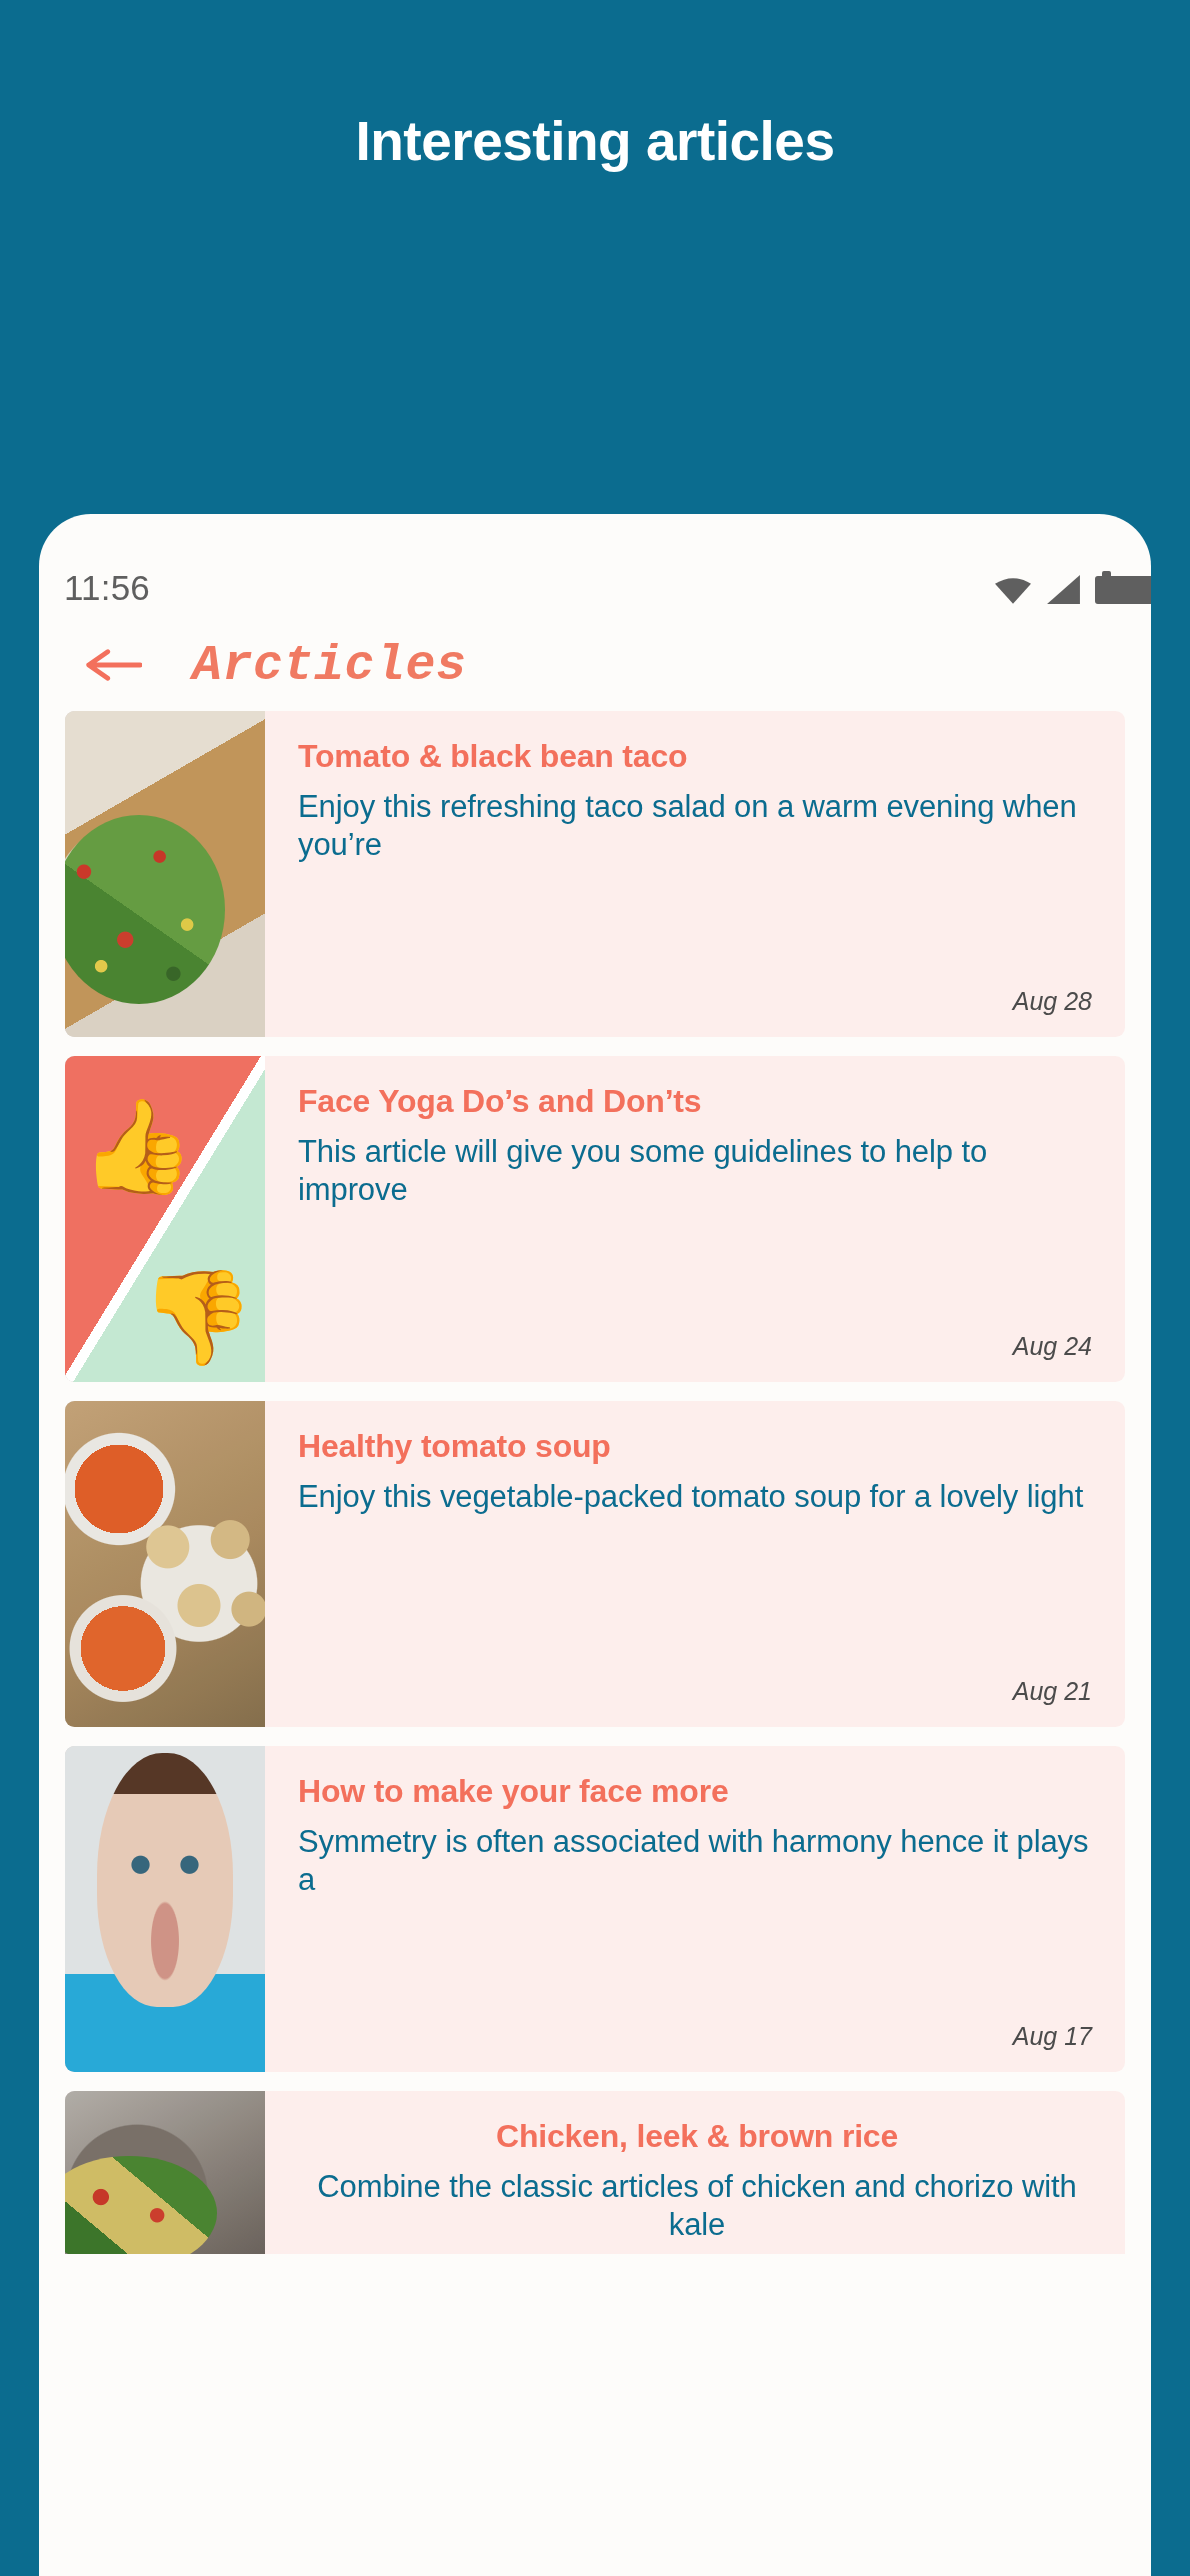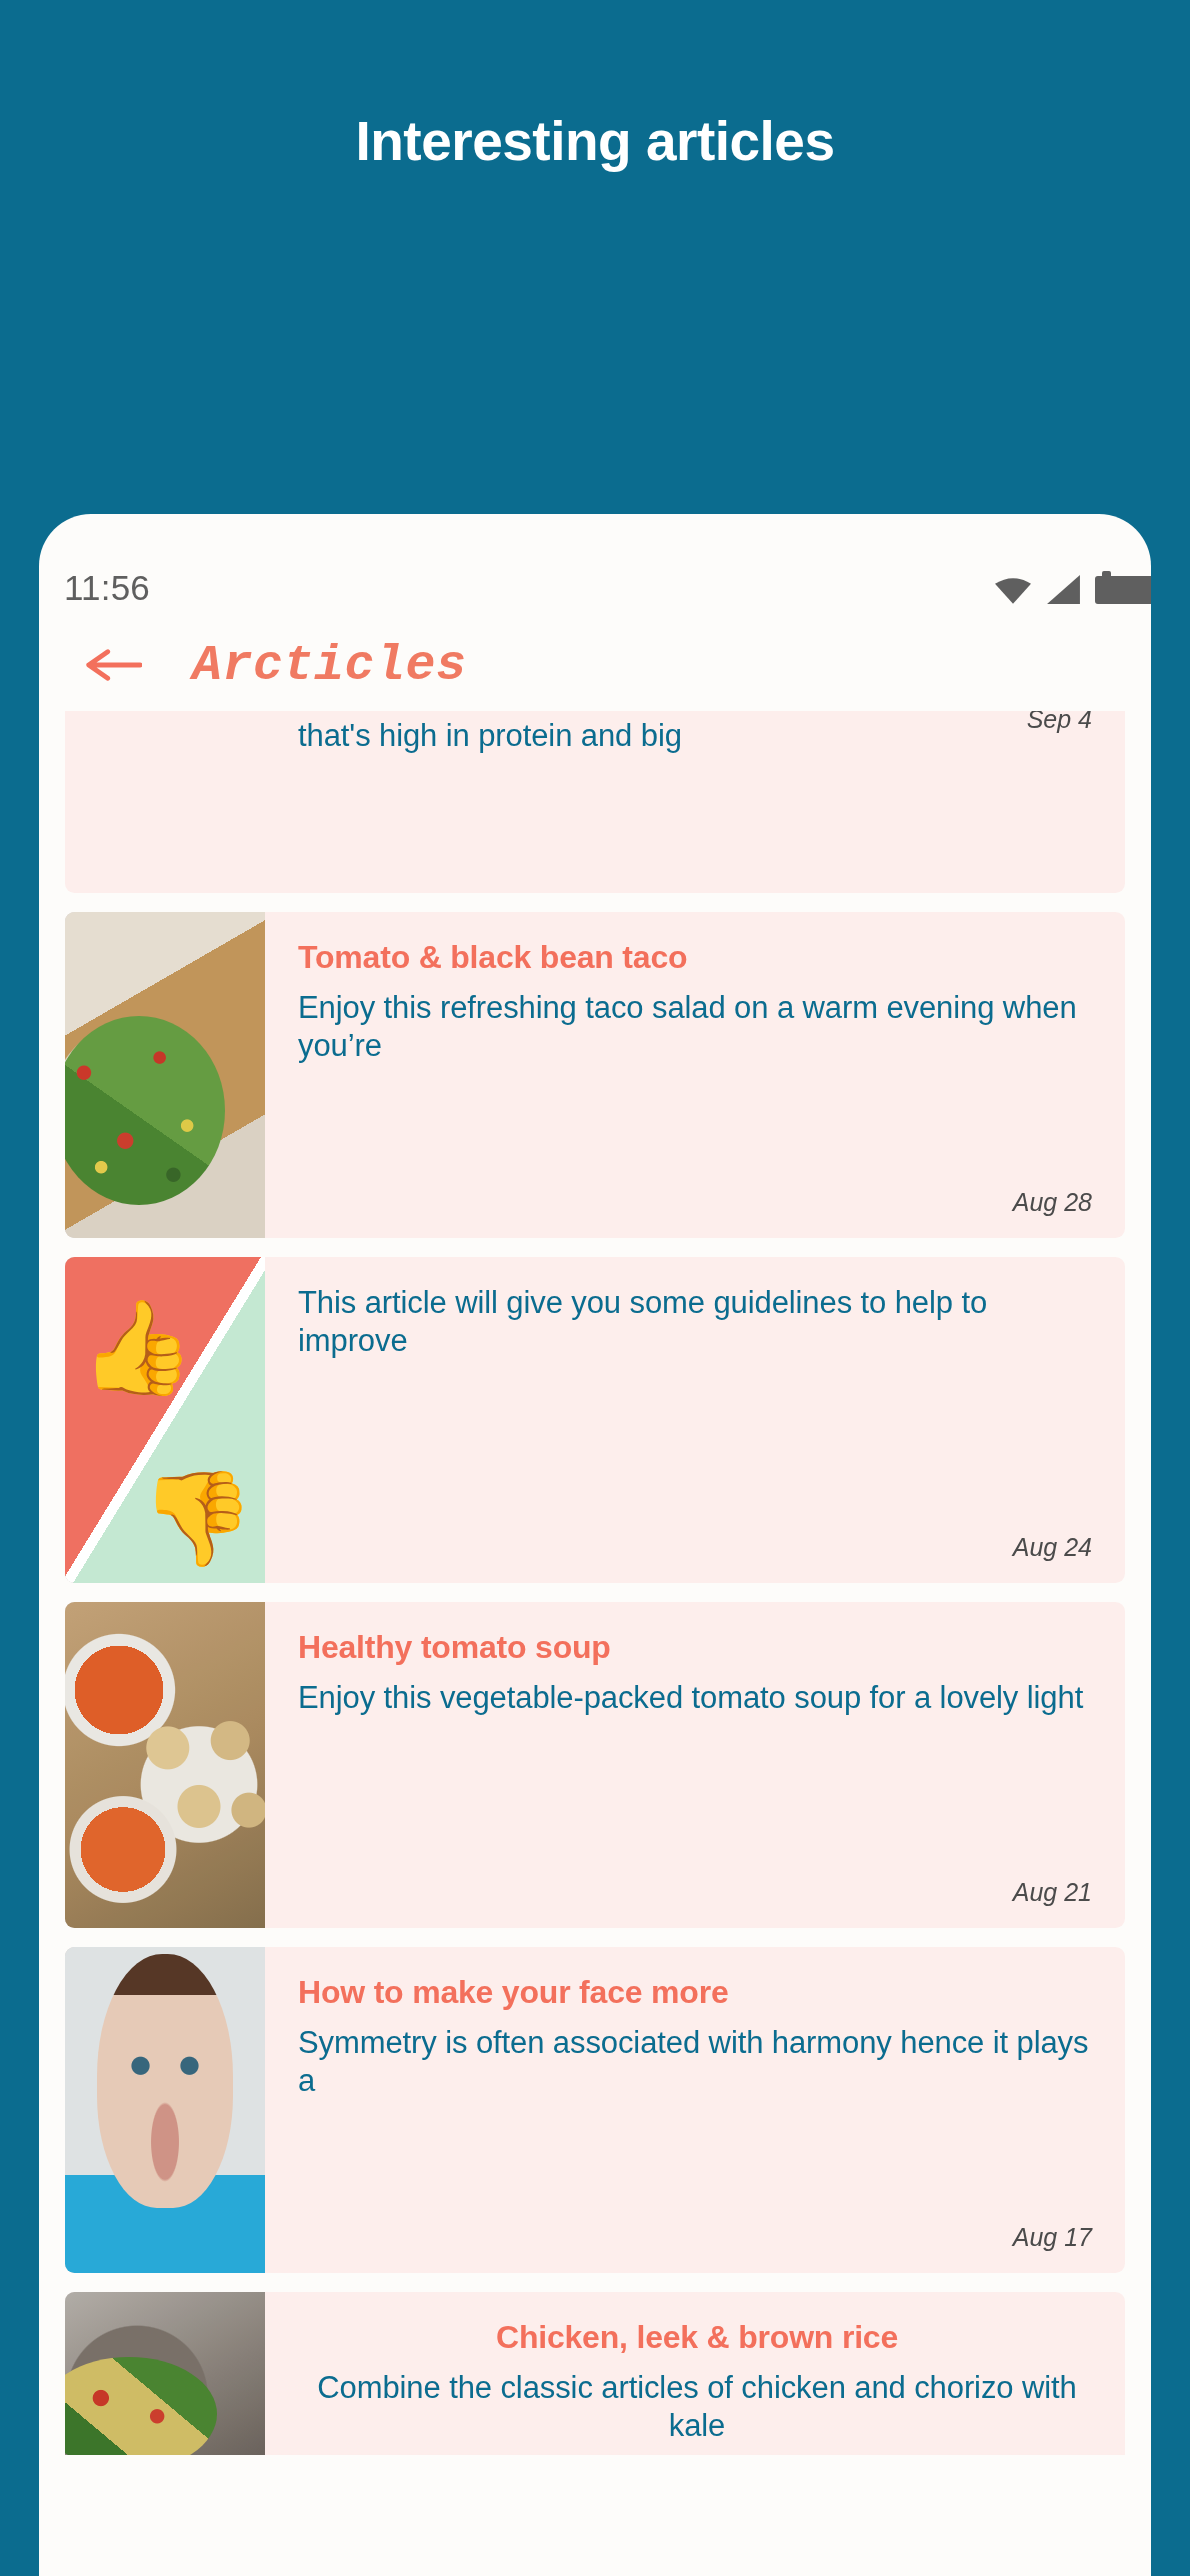--- a/index.html
+++ b/index.html
@@ -263,30 +263,20 @@
       <span class="back-arrow">
         <svg viewBox="0 0 62 44" width="59" height="42">
           <path d="M26 8 L6 22 L26 36 M6 22 L60 22" fill="none" stroke="#f3705c" stroke-width="5" stroke-linecap="round" stroke-linejoin="round"></path>
         </svg>
       </span>
       <span class="app-title">Arcticles</span>
     </div>
 
     <div class="list">
 
-      <div class="card clip-top">
-        <div class="thumb">
-          <div class="art art-salad1"></div>
-            <div class="thumb-shade"></div>
-        </div>
-        <div class="body">
-          <div class="card-desc">that's high in protein and big</div>
-          <div class="card-date">Sep 4</div>
-        </div>
-      </div>
 
       <div class="card">
         <div class="thumb">
           <div class="art art-taco"></div>
             <div class="thumb-shade"></div>
         </div>
         <div class="body">
           <div class="card-title">Tomato &amp; black bean taco</div>
           <div class="card-desc">Enjoy this refreshing taco salad on a warm evening when you’re</div>
           <div class="card-date">Aug 28</div>
@@ -294,20 +284,21 @@
       </div>
 
       <div class="card">
         <div class="thumb">
           <div class="art art-thumbs">
             <span class="thumb-hand hand-up">👍</span>
             <span class="thumb-hand hand-down">👎</span>
           </div>
         </div>
         <div class="body">
+          <div class="card-title">Face Yoga Do’s and Don’ts</div>
           <div class="card-desc">This article will give you some guidelines to help to improve</div>
           <div class="card-date">Aug 24</div>
         </div>
       </div>
 
       <div class="card">
         <div class="thumb">
           <div class="art art-soup">
               <div class="soup-rolls"></div>
             </div>

